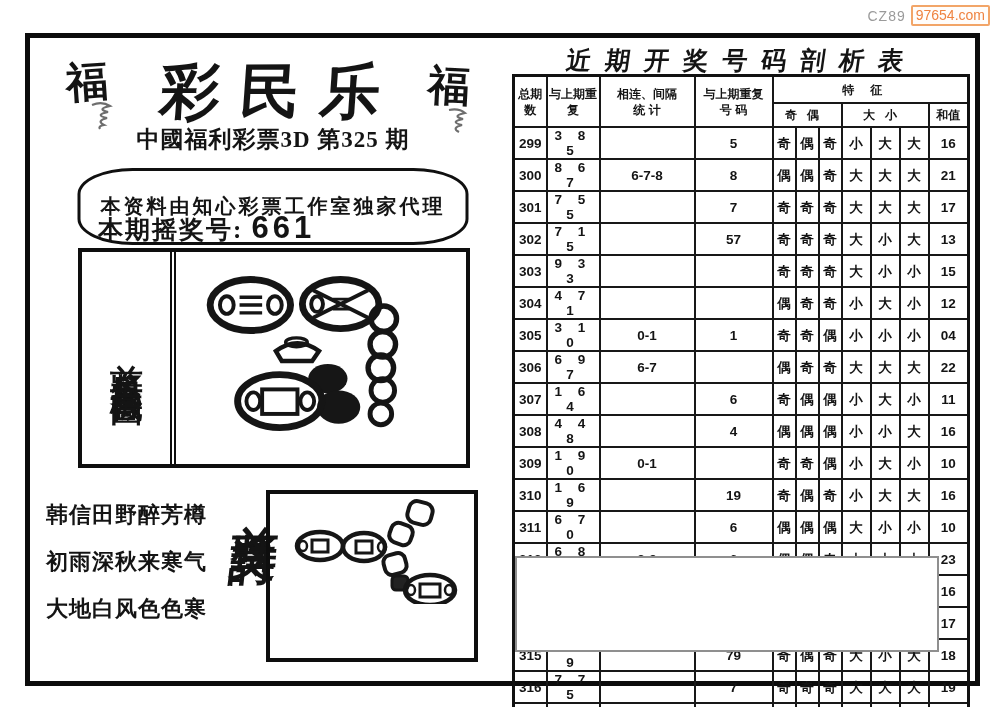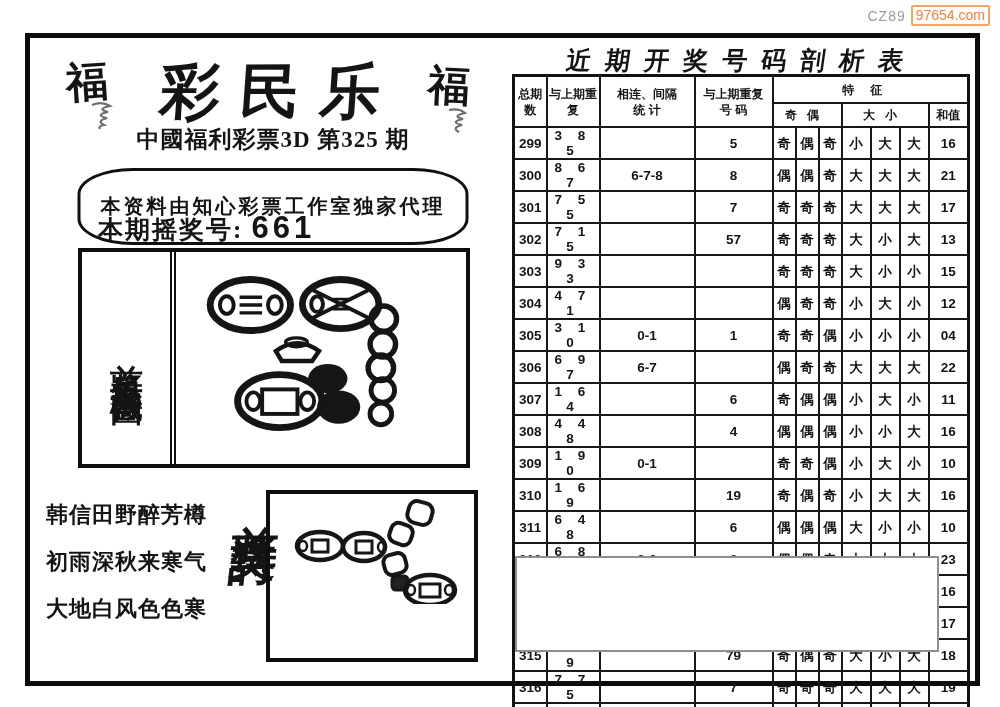--- a/index.html
+++ b/index.html
@@ -372,21 +372,21 @@
             <td class="col4">奇</td>
             <td class="col5">偶</td>
             <td class="col6">奇</td>
             <td class="col7">小</td>
             <td class="col8">大</td>
             <td class="col9">大</td>
             <td class="col10">16</td>
           </tr>
           <tr>
             <td class="col0">311</td>
-            <td class="col1">6 4 8</td>
+            <td class="col1">6 7 0</td>
             <td class="col2"></td>
             <td class="col3">6</td>
             <td class="col4">偶</td>
             <td class="col5">偶</td>
             <td class="col6">偶</td>
             <td class="col7">大</td>
             <td class="col8">小</td>
             <td class="col9">小</td>
             <td class="col10">10</td>
           </tr>

